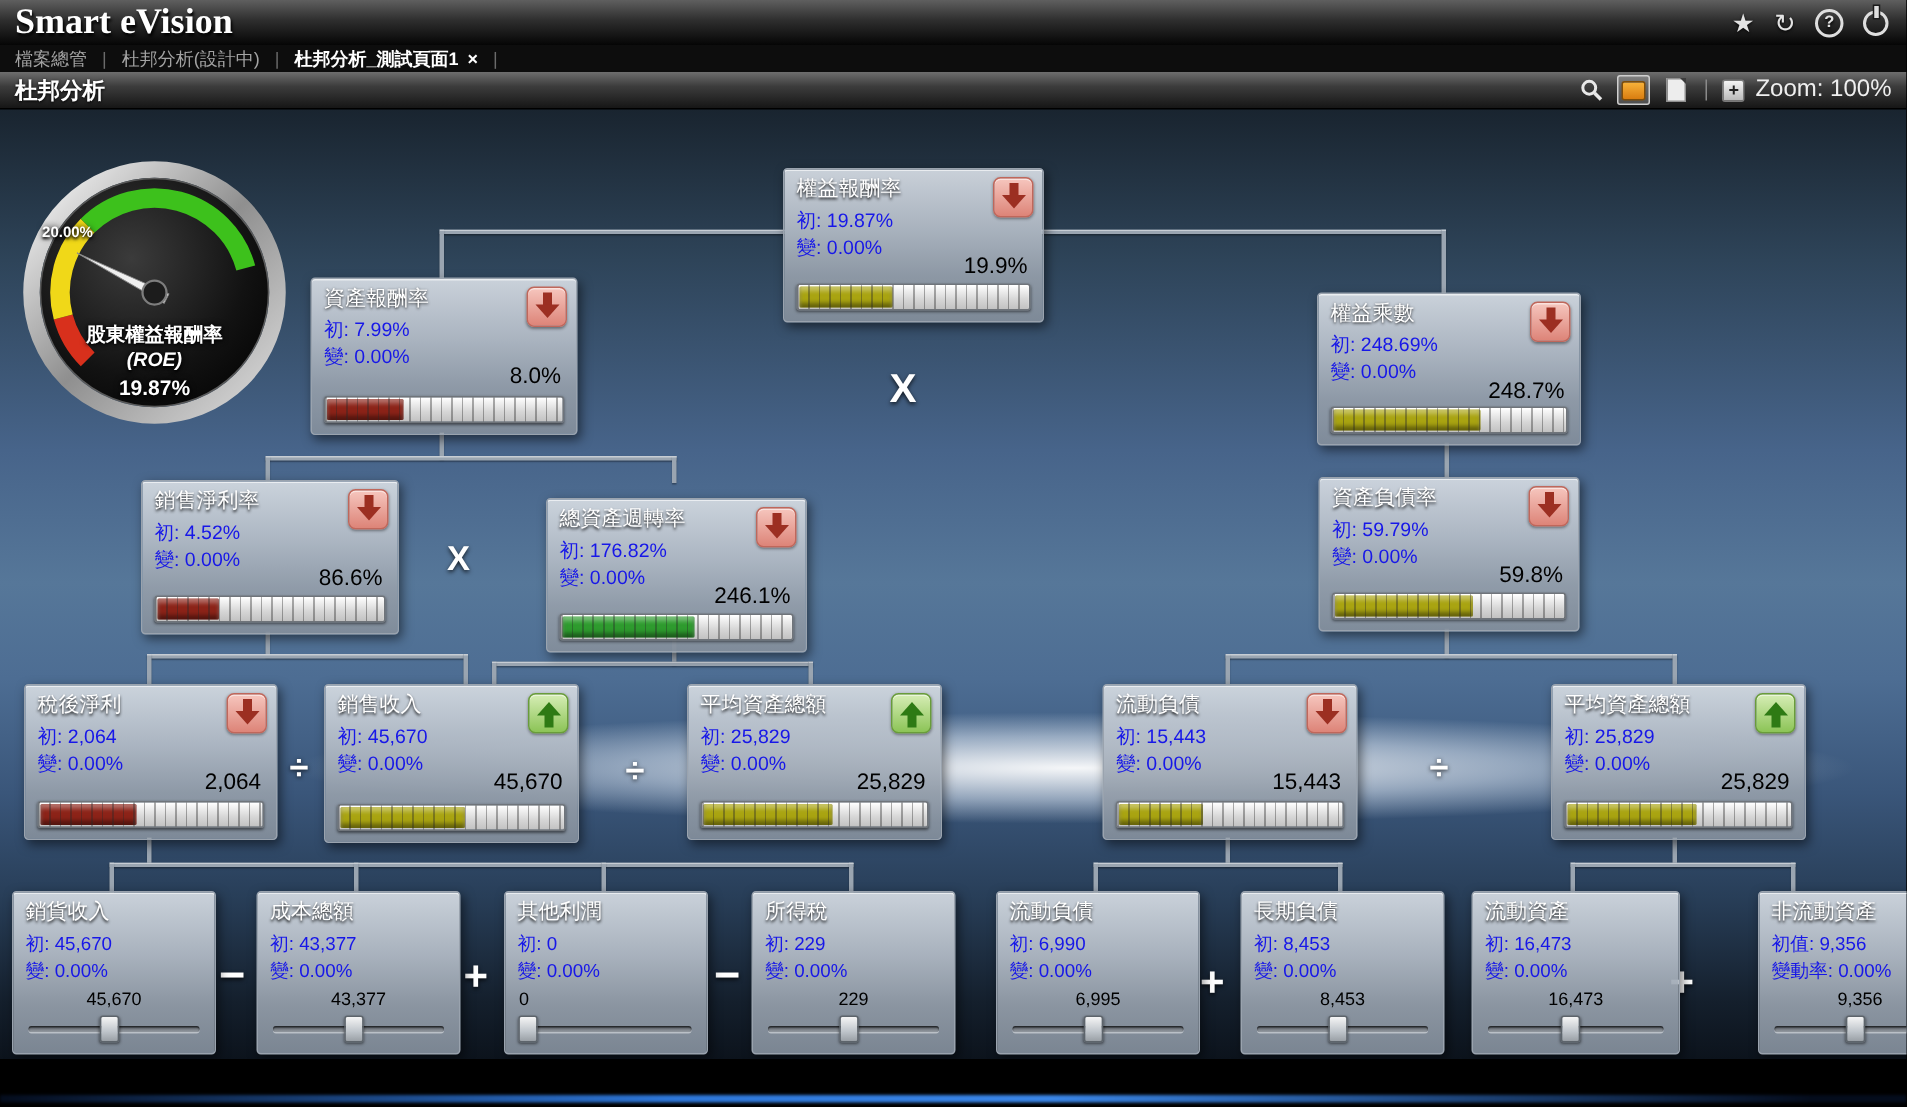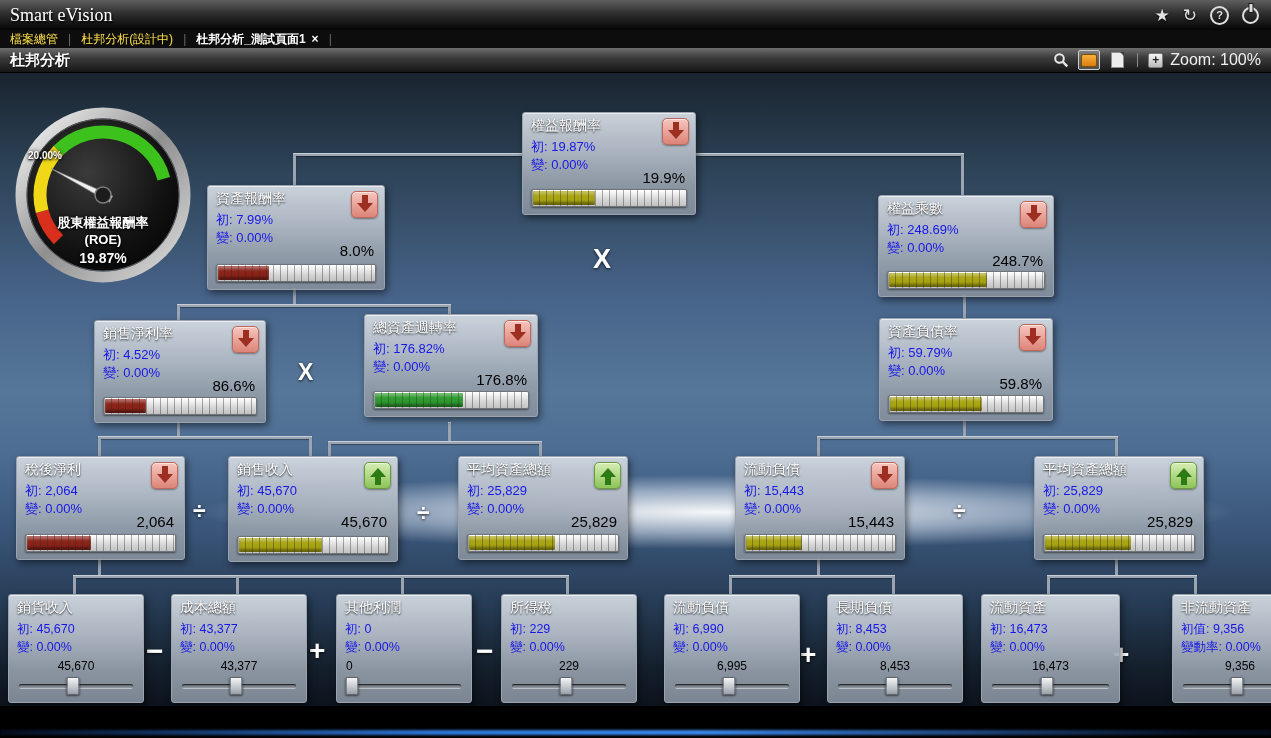--- a/index.html
+++ b/index.html
@@ -6,31 +6,31 @@
   body{
     width:1271px;height:738px;position:relative;overflow:hidden;
     background:#000;font-family:"Liberation Sans","DejaVu Sans",sans-serif;
     -webkit-font-smoothing:antialiased;
   }
   
   .topbar{position:absolute;left:0;top:0;width:100%;height:30px;
     background:linear-gradient(180deg,#5f5f5f 0%,#2e2e2e 45%,#050505 100%);
     display:flex;align-items:center;justify-content:space-between;z-index:20;}
   .app-title{margin-left:10px;font-family:"Liberation Serif","DejaVu Serif",serif;
-    font-size:18px;font-weight:normal;color:#fff;text-shadow:1px 2px 2px #000;}
+    font-size:24px;font-weight:bold;color:#fff;text-shadow:1px 2px 2px #000;}
   .top-icons{display:flex;align-items:center;gap:13px;margin-right:12px;}
   .t-icon{color:#e3e3e3;font-size:17px;line-height:1;cursor:pointer;text-shadow:0 1px 2px #000;}
   .t-icon.help{width:15px;height:15px;border:2px solid #dedede;border-radius:50%;
     font-size:11px;font-weight:bold;display:flex;align-items:center;justify-content:center;}
   .t-icon.power{position:relative;width:13px;height:13px;border:2px solid #dedede;border-radius:50%;}
   .t-icon.power::after{content:"";position:absolute;left:50%;top:-5px;transform:translateX(-50%);
     width:3px;height:8px;background:#dedede;box-shadow:0 0 0 1px #1a1a1a;}
   .tabbar{position:absolute;left:0;top:30px;width:100%;height:18px;background:#0d0d0d;
     display:flex;align-items:center;font-size:12px;z-index:20;}
-  .tab{color:#fde047;margin:0 10px;cursor:pointer;white-space:nowrap;}
+  .tab{color:#a3a3a3;margin:0 10px;cursor:pointer;white-space:nowrap;}
   .tab.active{color:#fff;font-weight:bold;display:flex;gap:6px;align-items:center;}
   .tab-sep{color:#6a6a6a;}
   .tab-close{cursor:pointer;font-weight:bold;}
   .titlebar{position:absolute;left:0;top:48px;width:100%;height:24px;
     background:linear-gradient(180deg,#6e6e6e 0%,#3c3c3c 40%,#161616 100%);
     display:flex;align-items:center;justify-content:space-between;z-index:20;
     border-bottom:1px solid #000;}
   .page-title{margin-left:10px;font-size:15px;font-weight:bold;color:#fff;text-shadow:0 1px 2px #000;text-align:center;}
   .tb-right{display:flex;align-items:center;gap:7px;margin-right:10px;}
   .tb-icon{display:flex;align-items:center;justify-content:center;width:20px;height:18px;cursor:pointer;border-radius:2px;}
@@ -58,21 +58,21 @@
     filter:blur(1px);}
   
   .conn{position:absolute;background:#9aa5b1;z-index:3;
     box-shadow:inset 0 1px 0 rgba(255,255,255,.45), 0 1px 1px rgba(0,0,0,.35);}
   .op{position:absolute;z-index:4;color:#fff;font-weight:bold;text-shadow:0 1px 3px rgba(0,0,0,.75);}
   
   .gauge{position:absolute;left:14px;top:106px;width:178px;height:178px;z-index:6;}
   .gauge .g-txt{position:absolute;left:0;right:0;text-align:center;color:#fff;
     font-weight:bold;text-shadow:0 1px 2px #000,0 0 4px #000;}
   .g-t1{top:108px;font-size:13px;}
-  .g-t2{top:126px;font-size:13px;}
+  .g-t2{top:126px;font-size:13px;font-style:italic;}
   .g-t3{top:144px;font-size:14px;}
   .g-tick{position:absolute;left:28px;top:44px;width:62px;text-align:center;color:#fff;font-size:10px;text-shadow:0 1px 2px #000;}
   
   .node{position:absolute;z-index:6;border-radius:3px;border:1px solid #9aa3ae;
     background:linear-gradient(180deg, rgba(208,215,223,.96) 0%, rgba(176,185,196,.94) 40%,
       rgba(148,158,170,.93) 70%, rgba(131,142,155,.93) 100%);
     box-shadow:2px 3px 7px rgba(0,0,0,.5), inset 0 1px 0 rgba(255,255,255,.6);}
   .n-title{position:absolute;left:8px;top:4px;font-size:14px;color:#fff;
     text-shadow:0 1px 2px rgba(0,0,0,.9);white-space:nowrap;text-align:right;}
   .n-init{position:absolute;left:8px;top:25px;font-size:13px;color:#1717e8;white-space:nowrap;}
@@ -274,26 +274,26 @@
   <div class="trend down"></div>
   <div class="n-init">初: 4.52%</div>
   <div class="n-change">變: 0.00%</div>
   <div class="n-value">86.6%</div>
   <div class="meter">
     <div class="fill" style="width: 27%; background: rgb(140, 35, 24);"></div>
       <div class="ticks"></div>
   </div>
 </div>
 
-<div class="node bar-node" style="left:364px;top:314px;width:172px;height:101px">
+<div class="node bar-node" style="left:364px;top:332px;width:172px;height:101px">
   <div class="n-title">總資產週轉率</div>
   <div class="trend down"></div>
   <div class="n-init">初: 176.82%</div>
   <div class="n-change">變: 0.00%</div>
-  <div class="n-value">176.8%</div>
+  <div class="n-value">246.1%</div>
   <div class="meter">
     <div class="fill" style="width: 57%; background: rgb(46, 155, 46);"></div>
       <div class="ticks"></div>
   </div>
 </div>
 
 <div class="node bar-node" style="left:879px;top:318px;width:172px;height:101px">
   <div class="n-title">資產負債率</div>
   <div class="trend down"></div>
   <div class="n-init">初: 59.79%</div>
@@ -310,21 +310,21 @@
   <div class="trend down"></div>
   <div class="n-init">初: 2,064</div>
   <div class="n-change">變: 0.00%</div>
   <div class="n-value">2,064</div>
   <div class="meter">
     <div class="fill" style="width: 43%; background: rgb(140, 35, 24);"></div>
       <div class="ticks"></div>
   </div>
 </div>
 
-<div class="node bar-node" style="left:228px;top:456px;width:168px;height:104px">
+<div class="node bar-node" style="left:216px;top:456px;width:168px;height:104px">
   <div class="n-title">銷售收入</div>
   <div class="trend up"></div>
   <div class="n-init">初: 45,670</div>
   <div class="n-change">變: 0.00%</div>
   <div class="n-value">45,670</div>
   <div class="meter">
     <div class="fill" style="width: 55%; background: rgb(169, 164, 17);"></div>
       <div class="ticks"></div>
   </div>
 </div>

